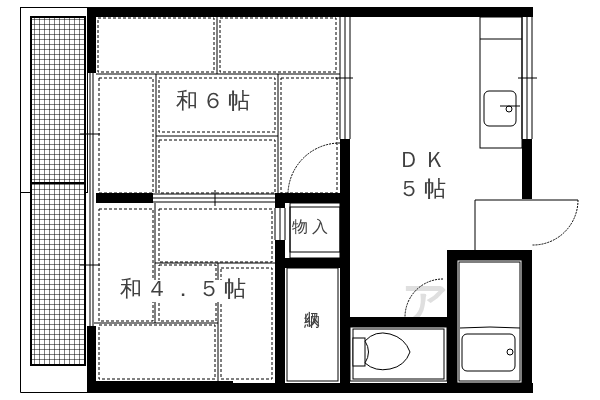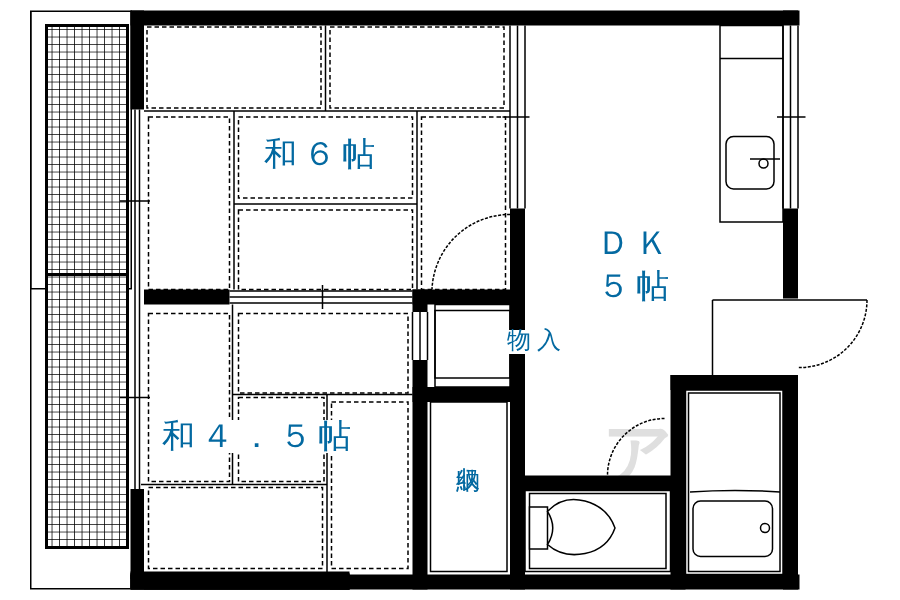--- a/index.html
+++ b/index.html
@@ -1,18 +1,18 @@
 <!DOCTYPE html>
 <html><head>
 <meta charset="utf-8">
 <style>
   html, body { margin: 0; padding: 0; background: #ffffff; }
   body { width: 600px; height: 400px; overflow: hidden; position: relative; }
   svg { position: absolute; left: 0; top: 0; }
-  .lbl { position: absolute; font-family: Liberation Sans, sans-serif; color: #0369a1; white-space: nowrap; line-height: 1; background: #fff; text-align: right; }
+  .lbl { position: absolute; font-family: Liberation Mono, monospace; color: #404040; white-space: nowrap; line-height: 1; background: #fff; text-align: right; }
   .big { font-size: 22px; letter-spacing: 4px; }
   .med { font-size: 16px; letter-spacing: 4px; }
   .vert { font-size: 16px; writing-mode: vertical-rl; letter-spacing: 2px; background: transparent; }
 </style>
 </head>
 <body>
 
 <svg width="600" height="400" viewBox="0 0 600 400">
   <defs>
     <pattern id="grid" width="5" height="5" patternUnits="userSpaceOnUse">
@@ -133,17 +133,17 @@
   <g stroke="#000" stroke-width="1" fill="none">
     <rect x="457" y="260" width="65" height="123" fill="#fff"></rect>
     <rect x="459" y="262" width="61" height="119"></rect>
     <path d="M460 328 Q490 326 520 328"></path>
     <rect x="462" y="334" width="53" height="37" rx="5"></rect>
     <circle cx="510" cy="352" r="3"></circle>
   </g>
 </svg>
 
 <div class="lbl big" style="left:176px; top:92px;">和６帖</div>
-<div class="lbl big" style="left:108px; top:280px;">和４．５帖</div>
+<div class="lbl big" style="left:120px; top:280px;">和４．５帖</div>
 <div class="lbl big" style="left:398px; top:151px; background:transparent;">ＤＫ</div>
 <div class="lbl big" style="left:398px; top:180px; background:transparent;">５帖</div>
-<div class="lbl med" style="left:292px; top:220px;margin-left:46px;">物入</div>
+<div class="lbl med" style="left:292px; top:220px;">物入</div>
 <div class="lbl vert" style="left:303px; top:298px;">収納</div>
 
 </body></html>

